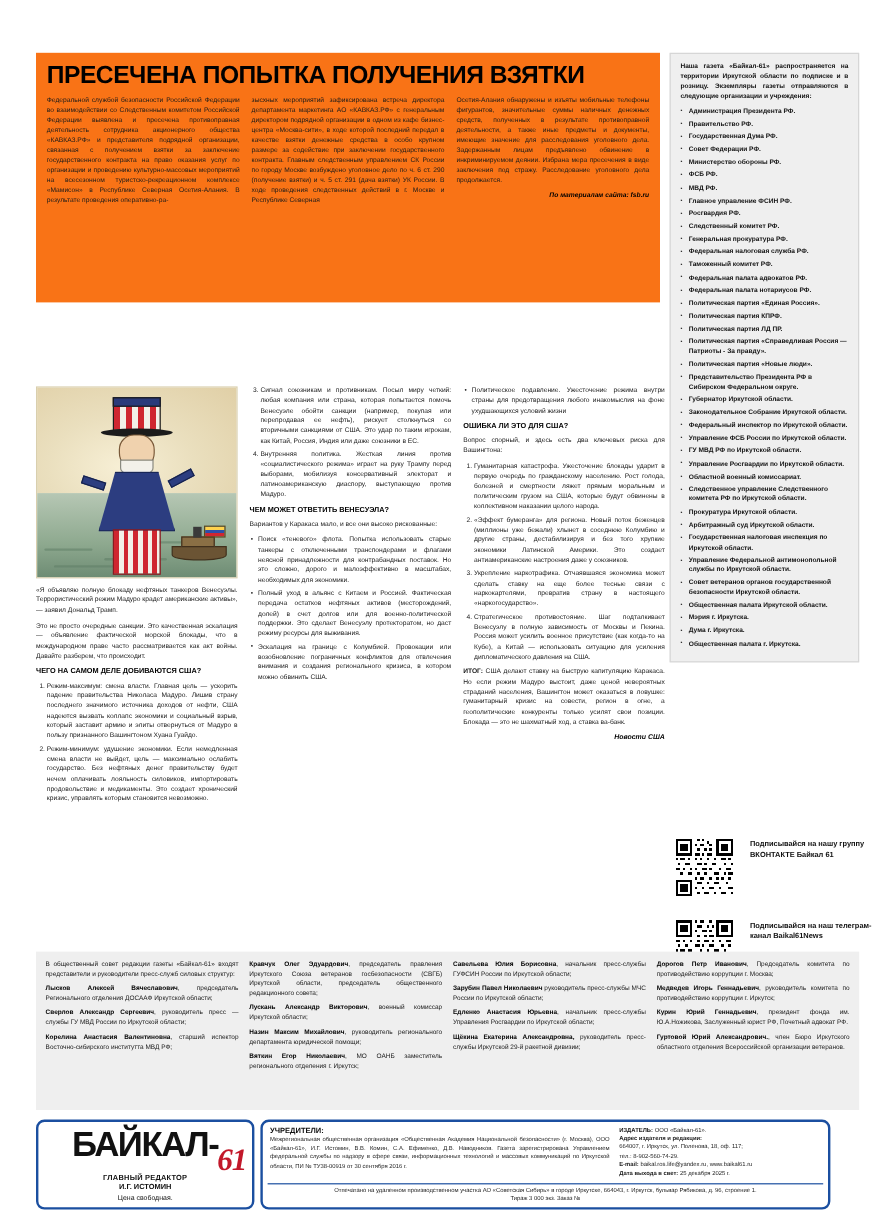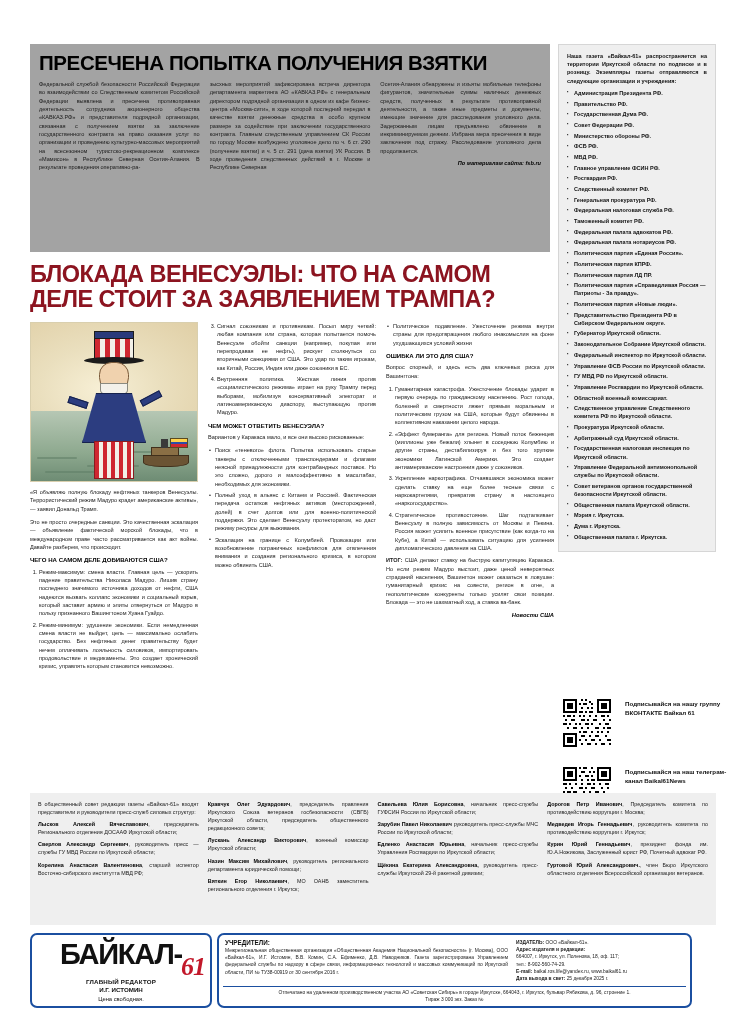--- a/index.html
+++ b/index.html
@@ -24,21 +24,21 @@
     color: #1a1a1a;
     hyphens: auto;
   }
   .col-text p { margin: 0 0 4px 0; }
 
   
   .top-story {
     position: absolute;
     left: 30px; top: 44px;
     width: 520px; height: 208px;
-    background: #a3a3a3;
+    background: #f97316;
     padding: 8px 9px 7px 9px;
   }
   .top-headline {
     font-family: "Liberation Sans", sans-serif;
     font-weight: bold;
     font-size: 20.5px;
     letter-spacing: -0.4px;
     color: #000000;
     margin: 0 0 7px 0;
     line-height: 21px;
@@ -288,21 +288,20 @@
       <div class="col-text">
         <p>зысхных мероприятий зафиксирована встреча директора департамента маркетинга АО «КАВКАЗ.РФ» с генеральным директором подрядной организации в одном из кафе бизнес-центра «Москва-сити», в ходе которой последний передал в качестве взятки денежные средства в особо крупном размере за содействие при заключении государственного контракта. Главным следственным управлением СК России по городу Москве возбуждено уголовное дело по ч. 6 ст. 290 (получение взятки) и ч. 5 ст. 291 (дача взятки) УК России. В ходе проведения следственных действий в г. Москве и Республике Северная</p>
       </div>
       <div class="col-text">
         <p>Осетия-Алания обнаружены и изъяты мобильные телефоны фигурантов, значительные суммы наличных денежных средств, полученных в результате противоправной деятельности, а также иные предметы и документы, имеющие значение для расследования уголовного дела. Задержанным лицам предъявлено обвинение в инкриминируемом деянии. Избрана мера пресечения в виде заключения под стражу. Расследование уголовного дела продолжается.</p>
         <div class="source-line">По материалам сайта: fsb.ru</div>
       </div>
     </div>
   </section>
 
-  <h2 class="main-headline">БЛОКАДА ВЕНЕСУЭЛЫ: ЧТО НА САМОМ ДЕЛЕ СТОИТ ЗА ЗАЯВЛЕНИЕМ ТРАМПА?</h2>
 
   <div class="main-body">
 
     <div class="mcol">
       <div class="illus">
         <div class="sky-glow"></div>
         <div class="sea"></div>
         <div class="wave" style="left:6px;bottom:22px;width:40px;"></div>
         <div class="wave" style="left:56px;bottom:14px;width:52px;"></div>
         <div class="wave" style="left:14px;bottom:8px;width:70px;"></div>

